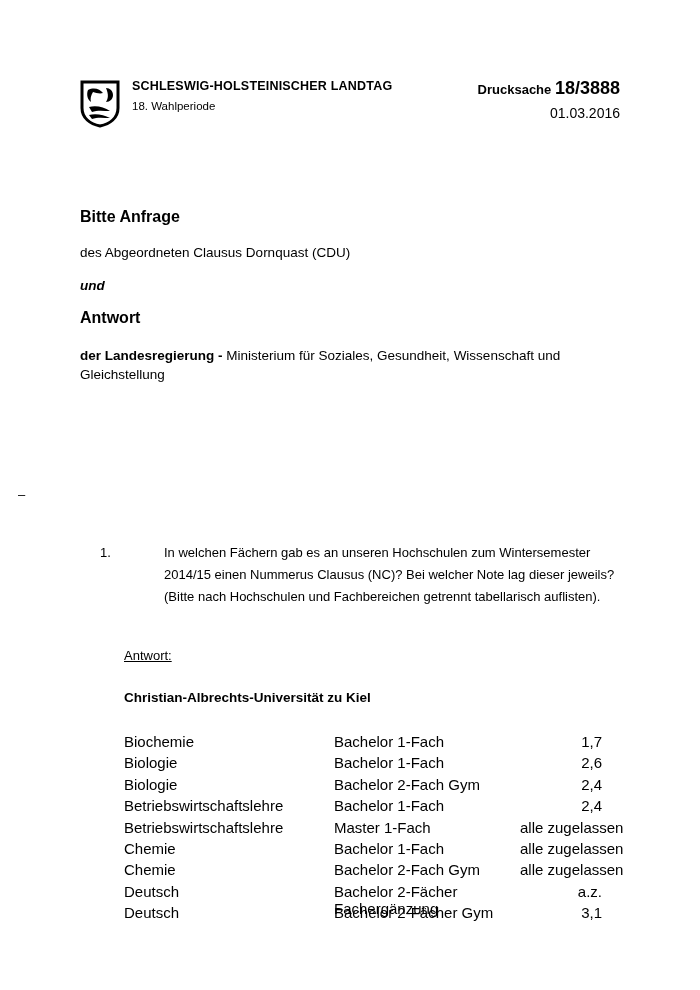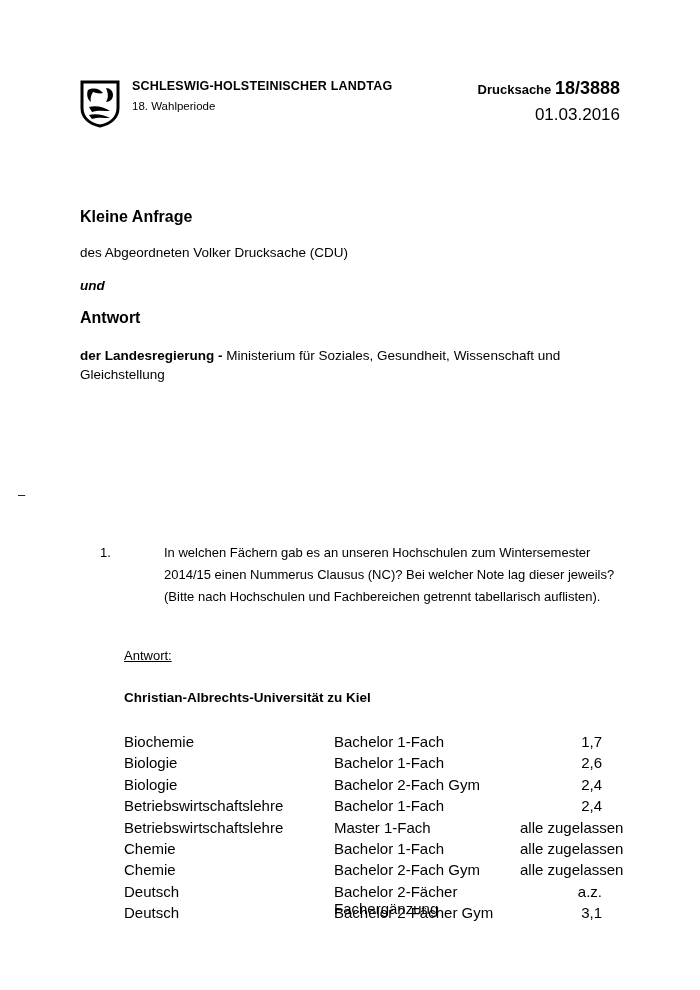--- a/index.html
+++ b/index.html
@@ -66,21 +66,21 @@
   .ds-line .ds-label {
     font-size: 13px;
     font-weight: bold;
   }
   .ds-line .ds-number {
     font-size: 18px;
     font-weight: bold;
     text-align: center;
   }
   .ds-date {
-    font-size: 17px;
+    font-size: 14px;
     margin-top: 6px;
   }
 
   
   .block {
     position: absolute;
     left: 80px;
     width: 545px;
   }
   .kleine-anfrage {
@@ -210,22 +210,22 @@
     </div>
     <div class="header-right">
       <div class="ds-line">
         <span class="ds-label">Drucksache</span>
         <span class="ds-number">18/3888</span>
       </div>
       <div class="ds-date">01.03.2016</div>
     </div>
   </div>
 
-  <div class="block kleine-anfrage">Kleine Anfrage</div>
-  <div class="block abgeordneter">des Abgeordneten Volker Drucksache (CDU)</div>
+  <div class="block kleine-anfrage">Bitte Anfrage</div>
+  <div class="block abgeordneter">des Abgeordneten Clausus Dornquast (CDU)</div>
   <div class="block und">und</div>
   <div class="block antwort">Antwort</div>
   <div class="block landesregierung">
     <b>der Landesregierung - </b><span>Ministerium für Soziales, Gesundheit, Wissenschaft und Gleichstellung</span>
   </div>
   <div class="dash-mark">–</div>
 
   <div class="question">
     <div class="q-num">1.</div>
     <div class="q-text">In welchen Fächern gab es an unseren Hochschulen zum Wintersemester 2014/15 einen Nummerus Clausus (NC)? Bei welcher Note lag dieser jeweils? (Bitte nach Hochschulen und Fachbereichen getrennt tabellarisch auflisten).</div>

